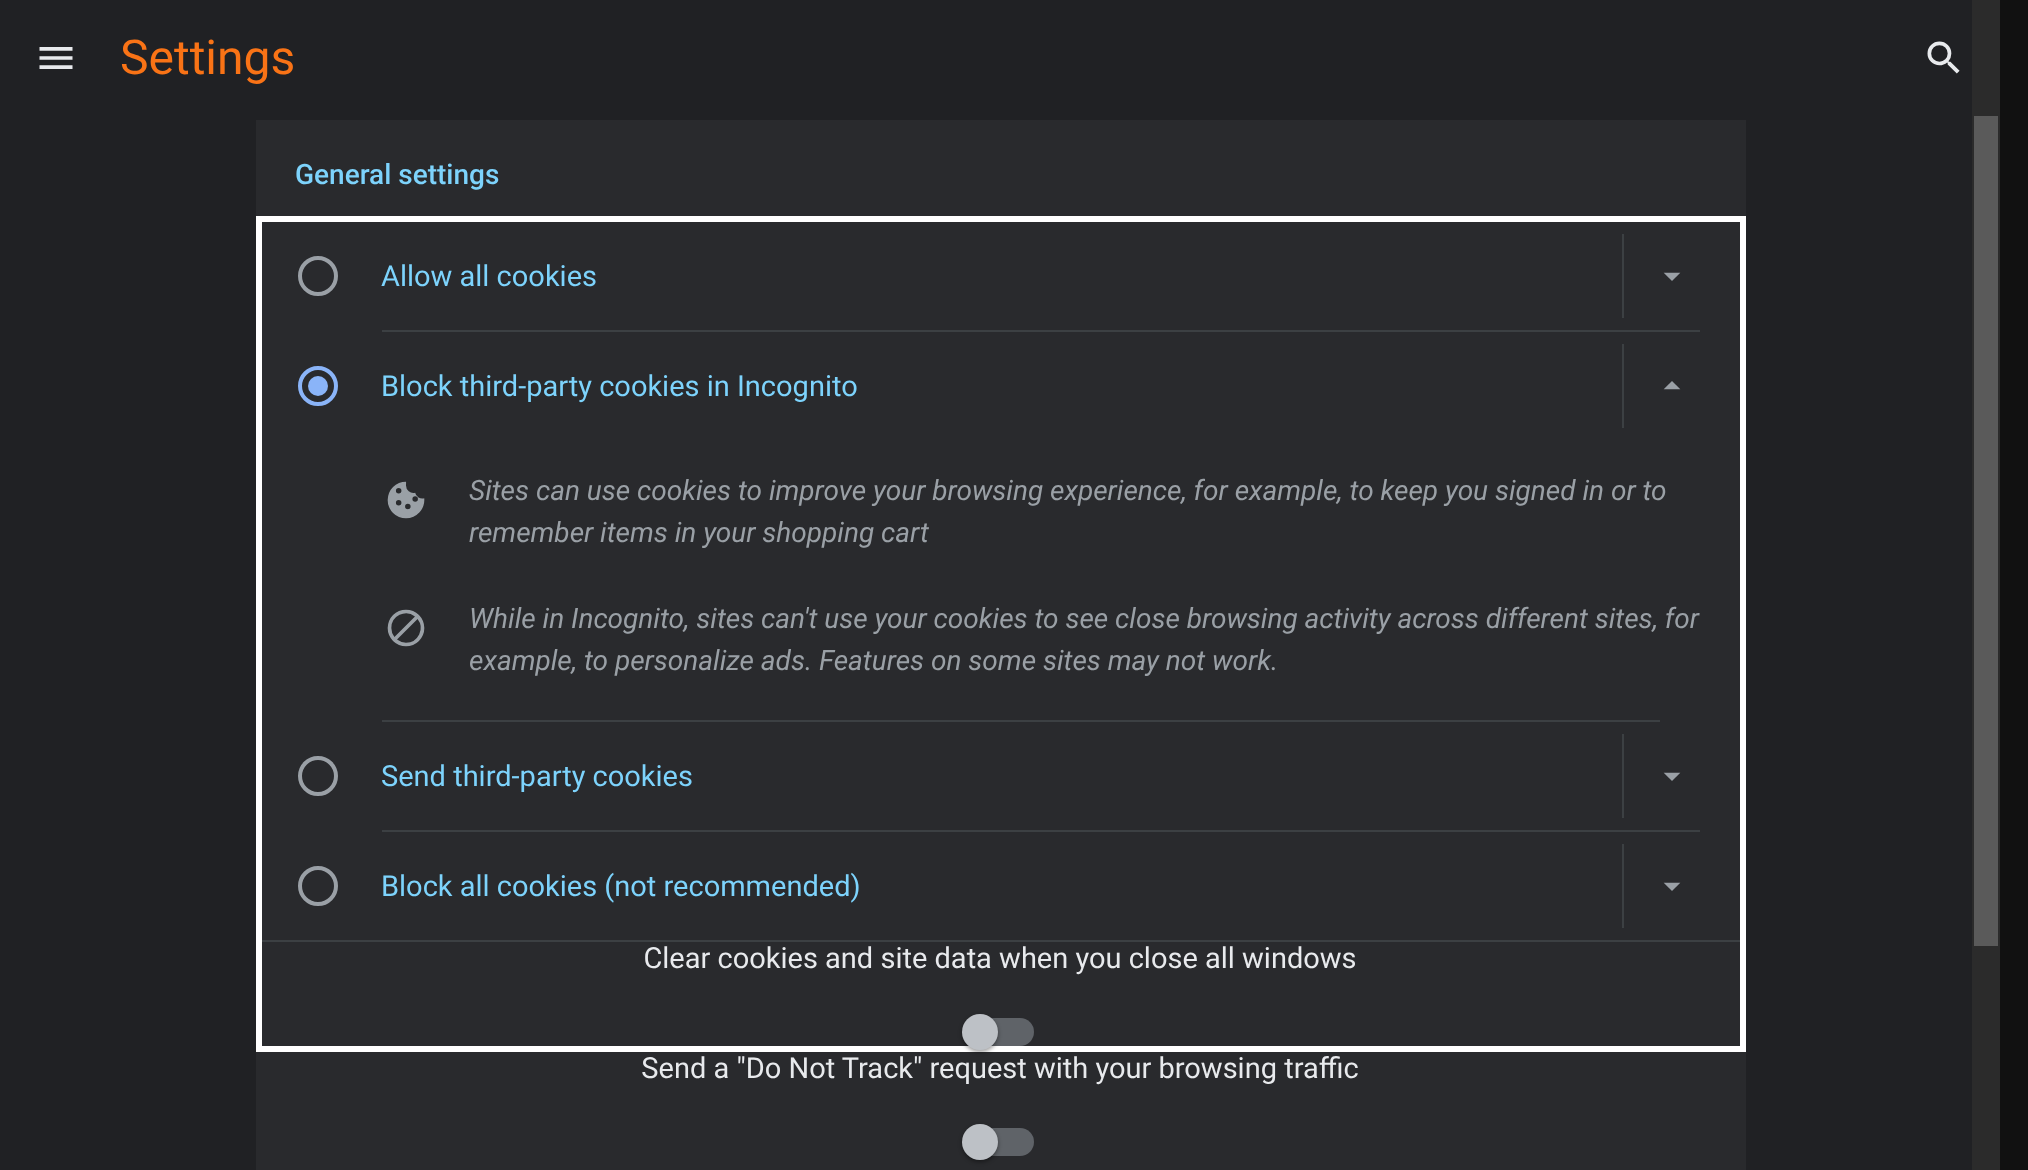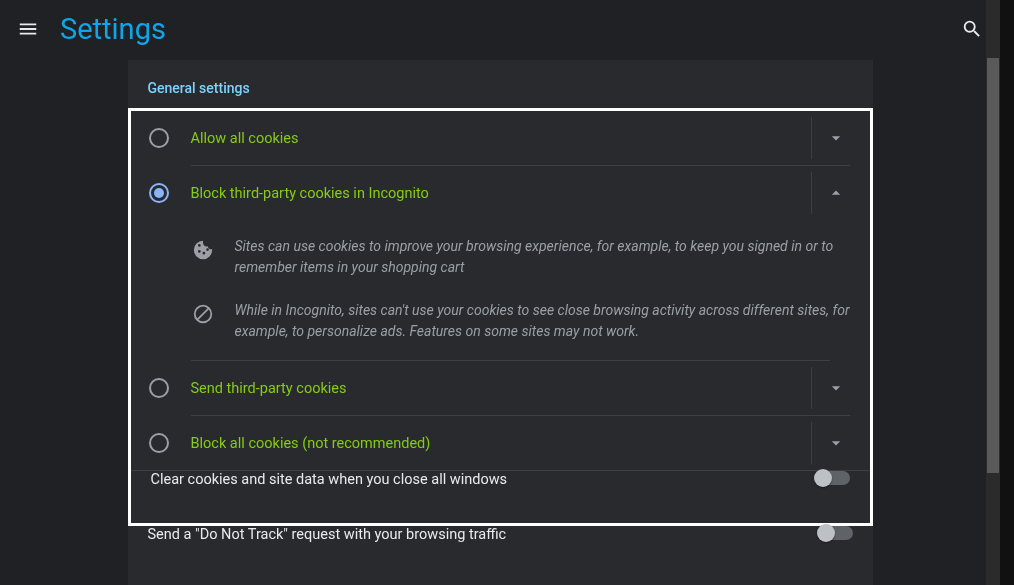--- a/index.html
+++ b/index.html
@@ -28,22 +28,22 @@
   .menu-icon {
     width: 24px;
     height: 24px;
     display: flex;
     align-items: center;
     justify-content: center;
     margin-right: 20px;
     cursor: pointer;
   }
   .app-title {
-    font-size: 29px;
-    color: #0ea5e9;
+    font-size: 24px;
+    color: #f97316;
   }
   .search-icon {
     margin-left: auto;
     width: 24px;
     height: 24px;
     cursor: pointer;
     display: flex;
     align-items: center;
     justify-content: center;
   }
@@ -74,21 +74,21 @@
   }
   .radio-row {
     display: flex;
     align-items: center;
     height: 54px;
     padding-left: 18px;
     position: relative;
   }
   .radio-row .label {
     font-size: 14.5px;
-    color: #84cc16;
+    color: #7dd3fc;
     flex: 1;
   }
   .radio-row .expand {
     width: 48px;
     height: 42px;
     display: flex;
     align-items: center;
     justify-content: center;
     border-left: 1px solid #3c4043;
     margin-right: 10px;
@@ -147,23 +147,24 @@
   }
   .bottom-sep {
     height: 1px;
     background: #3c4043;
     margin-left: 60px;
     margin-right: 20px;
     margin-top: 18px;
   }
   .toggle-row {
     display: flex;
-    align-items: flex-start;
+    align-items: center;
     height: 52px;
     padding: 0 20px;
+    flex-direction: column;
   }
   .toggle-row .label {
     font-size: 14.5px;
     color: #e8eaed;
     flex: 1;
   }
   .toggle {
     width: 34px;
     height: 14px;
     background: #5f6368;

